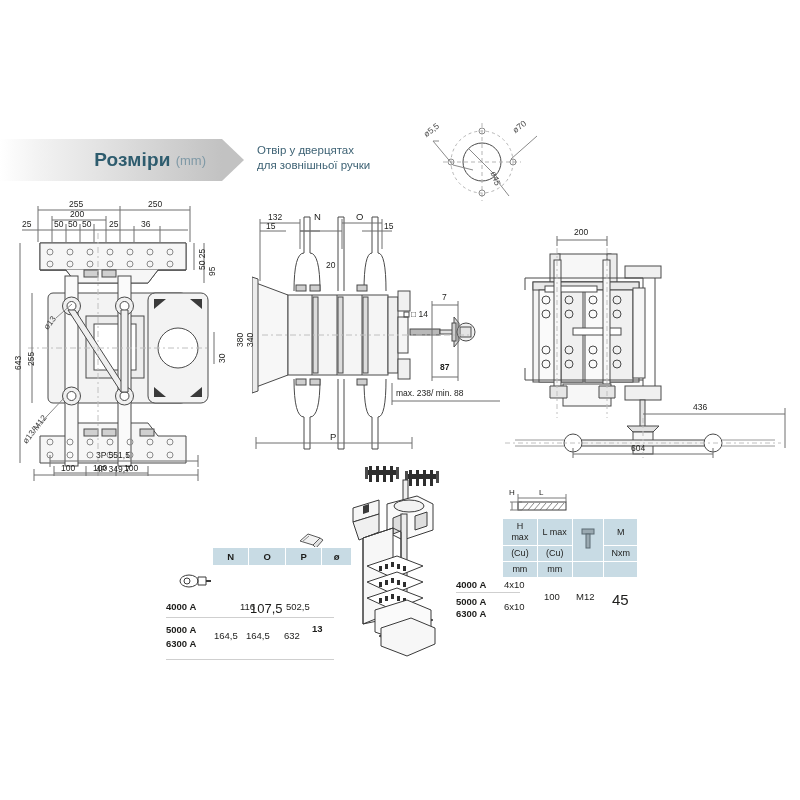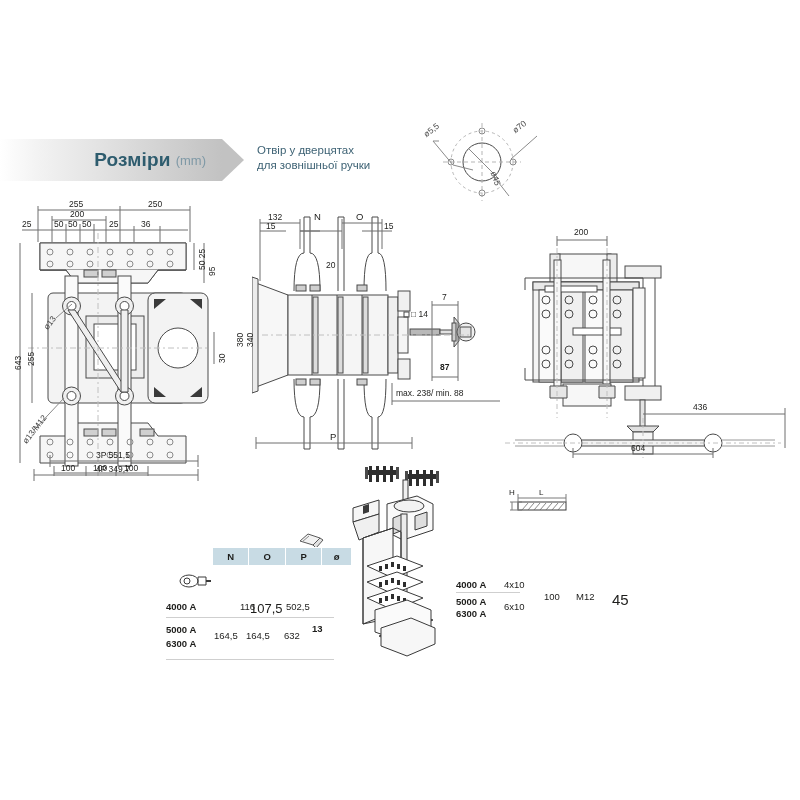--- a/index.html
+++ b/index.html
@@ -584,20 +584,46 @@
         <line x1="32" y1="26" x2="38" y2="19"></line>
           <line x1="38" y1="26" x2="44" y2="19"></line>
         <line x1="44" y1="26" x2="50" y2="19"></line>
           <line x1="50" y1="26" x2="56" y2="19"></line>
         <line x1="56" y1="26" x2="62" y2="19"></line>
       </g>
       <text x="7" y="11" font-size="8" fill="#1d1d1b" font-family="Liberation Sans">H</text>
       <text x="37" y="11" font-size="8" fill="#1d1d1b" font-family="Liberation Sans">L</text>
     </svg>
 
+    <table class="tbl tbl2" style="left:44px;top:34px;">
+      <tbody>
+          <tr>
+        <th style="width:36px;height:14px;">H max</th>
+        <th style="width:36px;">L max</th>
+        <th style="width:34px;" rowspan="2">
+          <svg width="14" height="22">
+            <rect x="1" y="1" width="12" height="5" fill="#9aa9b1" stroke="#5a6a72" stroke-width="1"></rect>
+            <rect x="5" y="6" width="4" height="14" fill="#9aa9b1" stroke="#5a6a72" stroke-width="1"></rect>
+          </svg>
+        </th>
+        <th style="width:32px;">M</th>
+      </tr>
+      <tr>
+        <th>(Cu)</th>
+        <th>(Cu)</th>
+        <th>Nxm</th>
+      </tr>
+      <tr>
+        <th>mm</th>
+        <th>mm</th>
+        <th style="background:#c8dbe4;border:1px solid #fff;"></th>
+        <th style="background:#c8dbe4;border:1px solid #fff;"></th>
+      </tr>
+    </tbody>
+      </table>
 
     <div style="position:absolute;left:-2px;top:94px;width:180px;">
       <div style="position:relative;height:14px;">
         <span class="t" style="left:0;top:2px;font-weight:bold;font-size:9.5px;">4000 A</span>
         <span class="t" style="left:48px;top:2px;font-size:9.5px;">4x10</span>
       </div>
       <div style="position:absolute;left:0;top:14px;width:64px;border-bottom:1px solid #cfcfcf;"></div>
       <div style="position:relative;height:13px;margin-top:4px;">
         <span class="t" style="left:0;top:1px;font-weight:bold;font-size:9.5px;">5000 A</span>
       </div>

